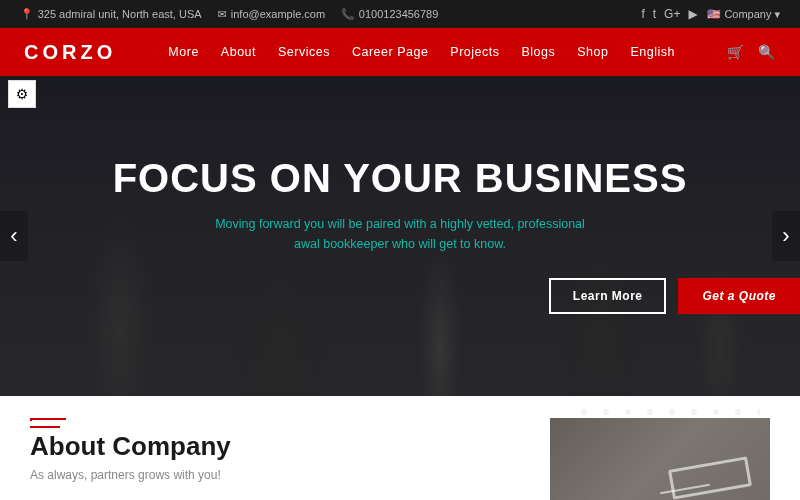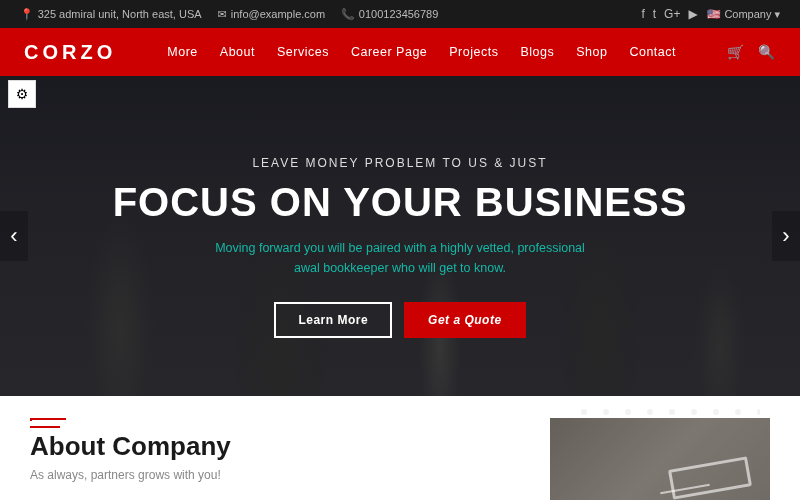--- a/index.html
+++ b/index.html
@@ -93,21 +93,21 @@
     }
     .hero-desc {
       font-size: 12.5px;
       color: #14b8a6;
       margin-bottom: 24px;
       max-width: 380px;
       margin-left: auto;
       margin-right: auto;
       line-height: 1.6;
     }
-    .hero-buttons { display: flex; gap: 12px; justify-content: center; }
+    .hero-buttons { display: flex; gap: 12px; justify-content: flex-end; }
     .btn-learn {
       border: 2px solid #fff;
       background: transparent;
       color: #fff;
       padding: 9px 22px;
       font-size: 12px;
       font-weight: 600;
       cursor: pointer;
       letter-spacing: 0.5px;
     }
@@ -257,21 +257,21 @@
     <span>CORZO</span>
   </div>
   <nav>
     <a href="#">More</a>
     <a href="#">About</a>
     <a href="#">Services</a>
     <a href="#">Career Page</a>
     <a href="#">Projects</a>
     <a href="#">Blogs</a>
     <a href="#">Shop</a>
-    <a href="#">Contact</a>
+    <a href="#">English</a>
   </nav>
   <div class="nav-icons">
     <span>🛒</span>
     <span>🔍</span>
   </div>
 </div>
 
 <div class="settings-btn">⚙</div>
 
 <div class="hero">
@@ -282,21 +282,20 @@
       radial-gradient(ellipse 60px 200px at 15% 80%, #666 0%, transparent 60%),
       radial-gradient(ellipse 80px 220px at 35% 90%, #555 0%, transparent 60%),
       radial-gradient(ellipse 40px 180px at 55% 85%, #777 0%, transparent 55%),
       radial-gradient(ellipse 70px 200px at 75% 80%, #555 0%, transparent 60%),
       radial-gradient(ellipse 50px 160px at 90% 85%, #666 0%, transparent 55%),
       linear-gradient(180deg, #3a3a4a 0%, #4a4a55 40%, #555560 100%);
   "></div>
   <div class="hero-overlay"></div>
   <div class="arrow-left">‹</div>
   <div class="hero-content">
-    <div class="hero-subtitle">LEAVE MONEY PROBLEM TO US &amp; JUST</div>
     <div class="hero-title">FOCUS ON YOUR BUSINESS</div>
     <div class="hero-desc">Moving forward you will be paired with a highly vetted, professional awal bookkeeper who will get to know.</div>
     <div class="hero-buttons">
       <button class="btn-learn">Learn More</button>
       <button class="btn-quote">Get a Quote</button>
     </div>
   </div>
   <div class="arrow-right">›</div>
 </div>
 

